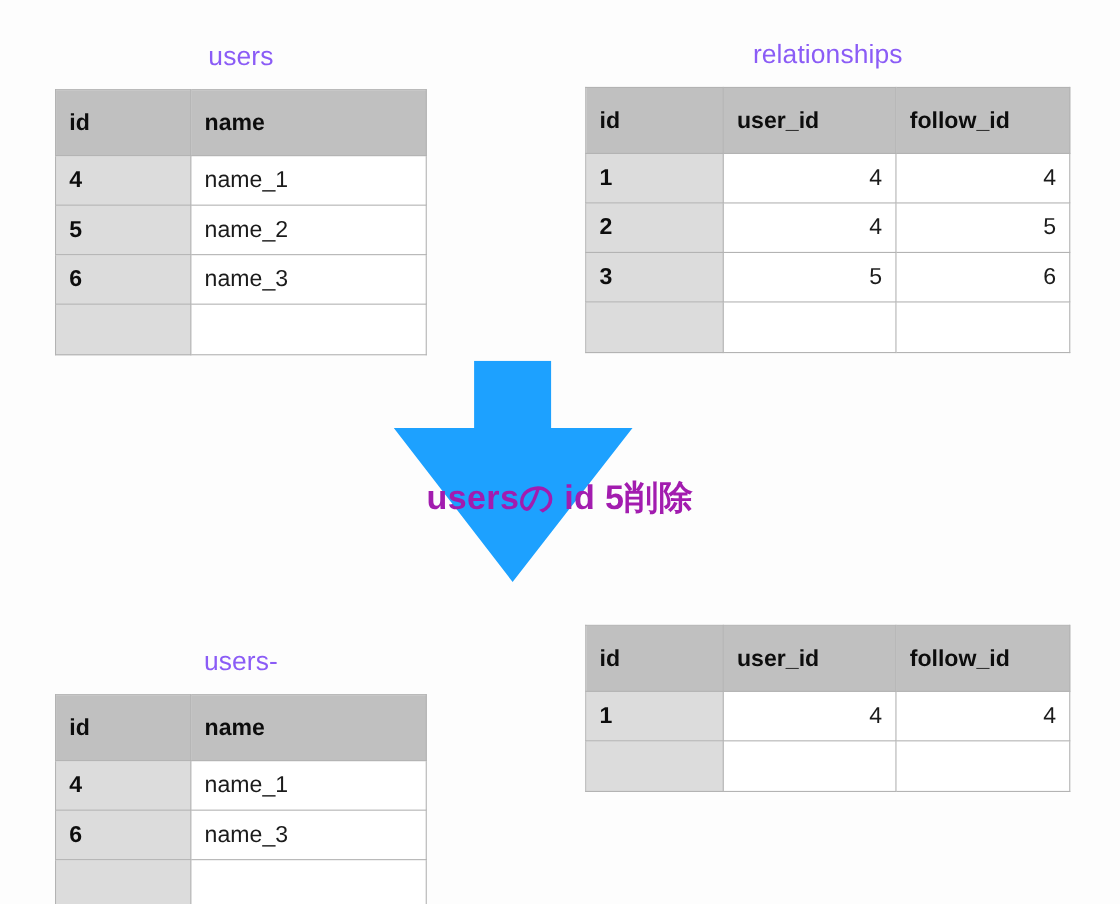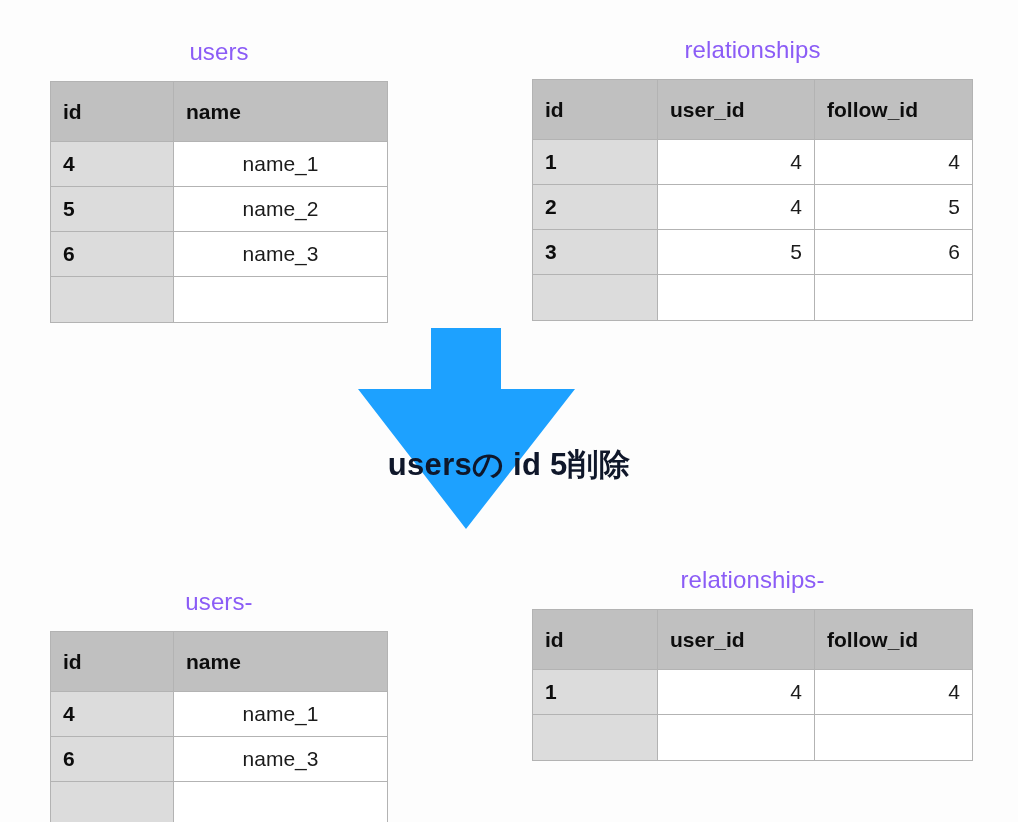--- a/index.html
+++ b/index.html
@@ -60,21 +60,21 @@
   }
   table.db td.idcell {
     background: #dcdcdc;
     font-weight: 700;
     text-align: left;
     color: #0d0d0d;
   }
   table.db td.namecell {
     background: #ffffff;
     font-weight: 400;
-    text-align: center;
+    text-align: left;
     color: #1b1b1b;
   }
   table.db td.numcell {
     background: #ffffff;
     font-weight: 400;
     text-align: right;
     color: #1b1b1b;
   }
   table.db tr.spacer-row td {
     height: 46px;
@@ -92,24 +92,23 @@
     display: block;
   }
   .arrow-caption {
     position: absolute;
     left: 0;
     top: 437px;
     width: 1018px;
     text-align: center;
     font-size: 31px;
     font-weight: 700;
-    color: #0f172a;
+    color: #a21caf;
     letter-spacing: 0.3px;
     line-height: 1;
-    margin-top: 12px;
   }
 </style>
 </head>
 <body>
 
 <div class="canvas">
 
   <div class="table-block" style="left:50px; top:40px;">
     <div class="table-title">users</div>
     <table class="db">
@@ -216,21 +215,20 @@
         </tr>
         <tr class="spacer-row">
           <td class="idcell"></td>
           <td class="namecell"></td>
         </tr>
       </tbody>
     </table>
   </div>
 
   <div class="table-block" style="left:532px; top:568px;">
-    <div class="table-title">relationships-</div>
     <table class="db">
       <colgroup>
           <col style="width:125px">
           <col style="width:157px">
           <col style="width:158px">
         </colgroup>
       <thead>
         <tr>
           <th>id</th>
           <th>user_id</th>

